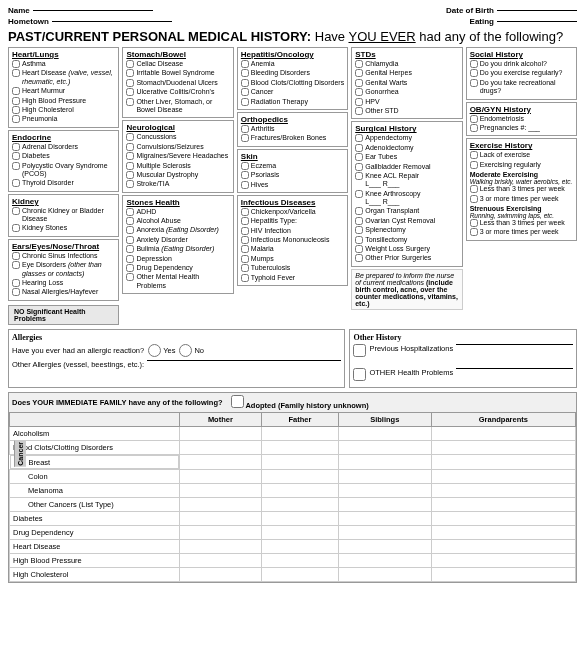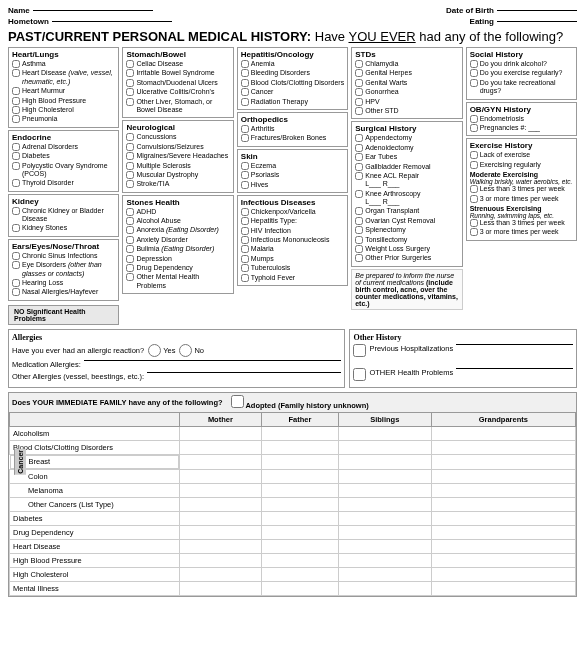--- a/index.html
+++ b/index.html
@@ -50,20 +50,21 @@
     }
     .category-box {
       border: 1px solid #999;
       margin-bottom: 2px;
       padding: 2px 3px;
     }
     .category-title {
       font-weight: bold;
       font-size: 8px;
       margin-bottom: 1px;
+      text-decoration: underline;
     }
     .check-item {
       display: flex;
       align-items: flex-start;
       gap: 2px;
       margin-bottom: 1px;
       line-height: 1.2;
     }
     .check-item input[type="checkbox"] {
       width: 8px;
@@ -614,24 +615,20 @@
   <div class="lower-left">
     <div class="lower-title">Allergies</div>
     <div class="allergy-row">
       <label>Have you ever had an allergic reaction?</label>
       <div class="radio-group">
         <span><input type="radio" name="allergy" style=""> Yes</span>
         <span><input type="radio" name="allergy" style=""> No</span>
       </div>
     </div>
     <div class="allergy-field">
-      <span>Medication Allergies:</span>
-      <div class="field-line"></div>
-    </div>
-    <div class="allergy-field">
       <span>Other Allergies (vessel, beestings, etc.):</span>
       <div class="field-line"></div>
     </div>
   </div>
   <div class="lower-right">
     <div class="lower-title">Other History</div>
     <div class="allergy-field">
       <input type="checkbox" style="">
       <span>Previous Hospitalizations</span>
       <div class="field-line"></div>
@@ -672,21 +669,21 @@
           <td></td>
       </tr>
       <tr>
         <td>Blood Clots/Clotting Disorders</td>
         <td></td>
           <td></td>
           <td></td>
           <td></td>
       </tr>
       <tr>
-        <td style="display:flex;align-items:center;">
+        <td style="display:flex;align-items:flex-end;">
           <span style="writing-mode:vertical-rl;transform:rotate(180deg);font-size:7px;font-weight:bold;background:#ccc;padding:1px 2px;margin-right:3px;border-right:1px solid #999;">Cancer</span>
           <span>Breast</span>
         </td>
         <td></td>
           <td></td>
           <td></td>
           <td></td>
       </tr>
       <tr>
         <td style="padding-left:18px;">Colon</td>
@@ -737,22 +734,15 @@
           <td></td>
           <td></td>
       </tr>
       <tr>
         <td>High Cholesterol</td>
         <td></td>
           <td></td>
           <td></td>
           <td></td>
       </tr>
-      <tr>
-        <td>Mental Illness</td>
-        <td></td>
-          <td></td>
-          <td></td>
-          <td></td>
-      </tr>
     </tbody>
   </table>
 </div>
 
 </body></html>

